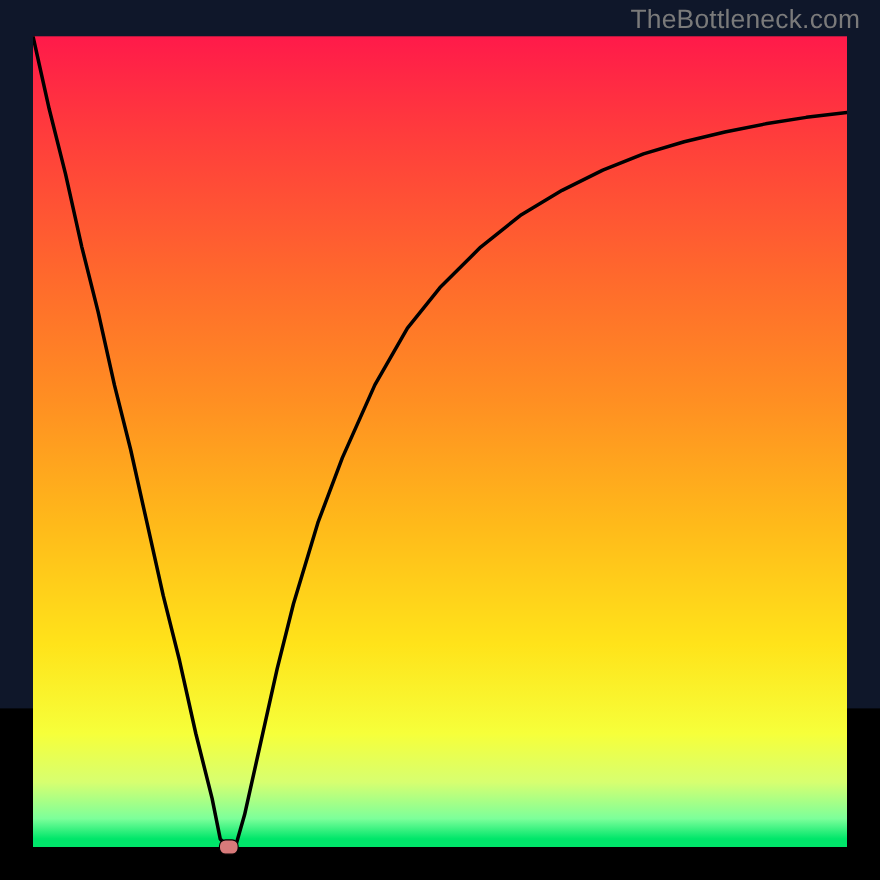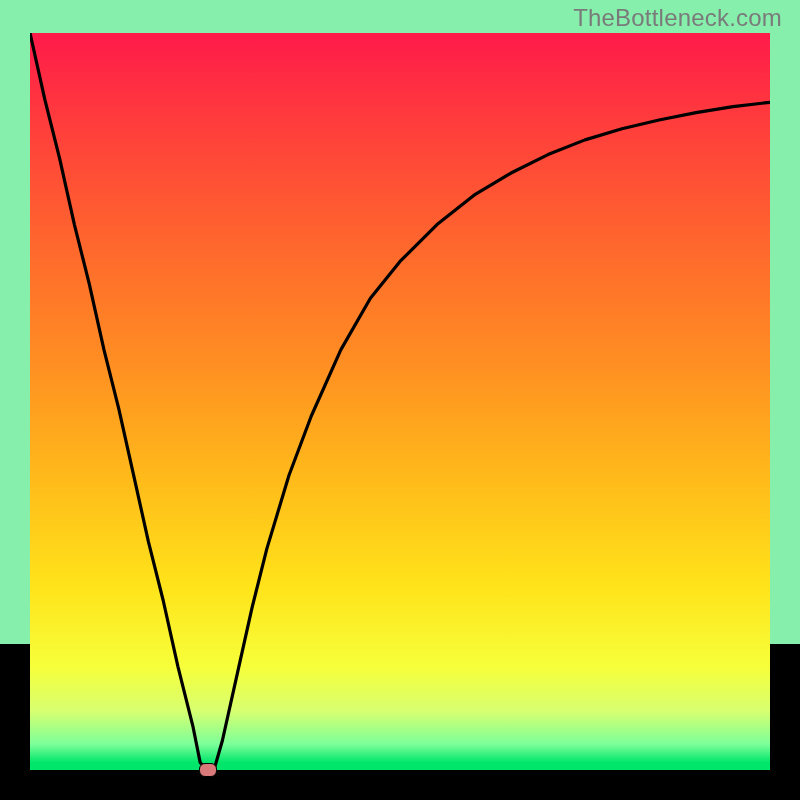--- a/index.html
+++ b/index.html
@@ -8,21 +8,21 @@
     width: 800px;
     height: 800px;
     overflow: hidden;
     background: #000;
     font-family: Arial, Helvetica, sans-serif;
   }
   .outer {
     position: relative;
     width: 800px;
     height: 644px;
-    background: #86efac;
+    background: #0f172a;
   }
   .watermark {
     position: absolute;
     top: 4px;
     right: 18px;
     color: #7a7a7a;
     font-size: 24px;
     font-weight: 500;
     letter-spacing: 0.2px;
     user-select: none;

